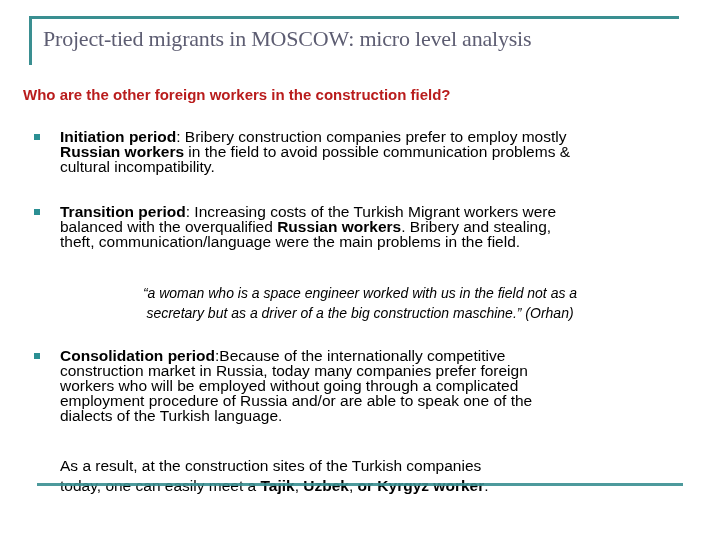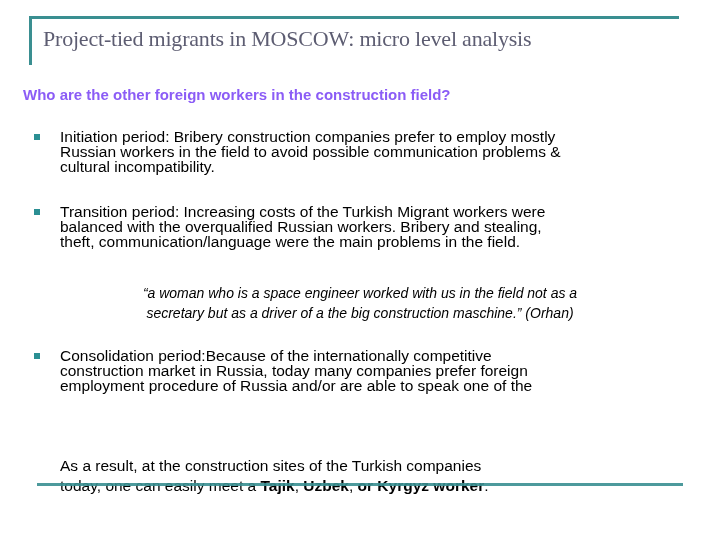--- a/index.html
+++ b/index.html
@@ -1,24 +1,24 @@
 <!DOCTYPE html>
 <html><head>
 <meta charset="utf-8">
 <style>
   html, body { margin: 0; padding: 0; background: #ffffff; }
   body { width: 720px; height: 540px; position: relative; overflow: hidden; }
   .title-rule-h { position: absolute; left: 29px; top: 16px; width: 650px; height: 3px; background: #3a8f91; }
   .title-rule-v { position: absolute; left: 29px; top: 16px; width: 3px; height: 49px; background: #3a8f91; }
   .title { position: absolute; left: 43px; top: 26px; font-family: "Liberation Serif", "DejaVu Serif", serif; font-size: 22px; color: #5d5d72; white-space: nowrap; letter-spacing: -0.2px; }
-  .subhead { position: absolute; left: 23px; top: 86px; font-family: "Liberation Sans", sans-serif; font-size: 15px; font-weight: bold; color: #8b5cf6; white-space: nowrap; }
+  .subhead { position: absolute; left: 23px; top: 86px; font-family: "Liberation Sans", sans-serif; font-size: 15px; font-weight: bold; color: #b91c1c; white-space: nowrap; }
   .bullet-item { position: absolute; left: 34px; font-family: "Liberation Sans", sans-serif; font-size: 15.5px; line-height: 15px; color: #000; }
   .bullet-sq { position: absolute; left: 0; top: 5px; width: 6px; height: 6px; background: #2b8f93; }
   .bullet-text { position: absolute; left: 26px; width: 620px; }
-  .bullet-text b { font-weight: normal; margin-top: 16px; }
+  .bullet-text b { font-weight: bold; margin-top: 16px; }
   .quote { position: absolute; left: 40px; width: 640px; top: 283px; text-align: center; font-family: "Liberation Sans", sans-serif; font-style: italic; font-size: 14px; line-height: 20px; color: #000; }
   .result { position: absolute; left: 60px; width: 600px; top: 456px; font-family: "Liberation Sans", sans-serif; font-size: 15.5px; line-height: 20px; color: #000; }
   .bottom-rule { position: absolute; left: 37px; top: 483px; width: 646px; height: 3px; background: #3a8f91; z-index: 2; opacity: 0.9; }
 </style>
 </head>
 <body>
 
 <div class="title-rule-h"></div>
 <div class="title-rule-v"></div>
 <div class="title">Project-tied migrants in MOSCOW: micro level analysis</div>
@@ -46,21 +46,23 @@
 <div class="quote">
   <div>“a woman who is a space engineer worked with us in the field not as a</div>
   <div>secretary but as a driver of a the big construction maschine.” (Orhan)</div>
 </div>
 
 <div class="bullet-item" style="top:348px;">
   <span class="bullet-sq"></span>
   <div class="bullet-text">
     <div><b>Consolidation period</b><span>:Because of the internationally competitive</span></div>
     <div><span>construction market in Russia, today many companies prefer foreign</span></div>
+    <div><span>workers who will  be employed without going through a complicated</span></div>
     <div><span>employment procedure of Russia and/or are able to speak one of the</span></div>
+    <div><span>dialects of the Turkish language.</span></div>
   </div>
 </div>
 
 <div class="result">
   <div>As a result, at the construction sites of the Turkish companies</div>
   <div><span>today, one can easily meet a </span><b>Tajik</b><span>, </span><b>Uzbek</b><span>, </span><b>or Kyrgyz worker</b><span>.</span></div>
 </div>
 
 <div class="bottom-rule"></div>
 

